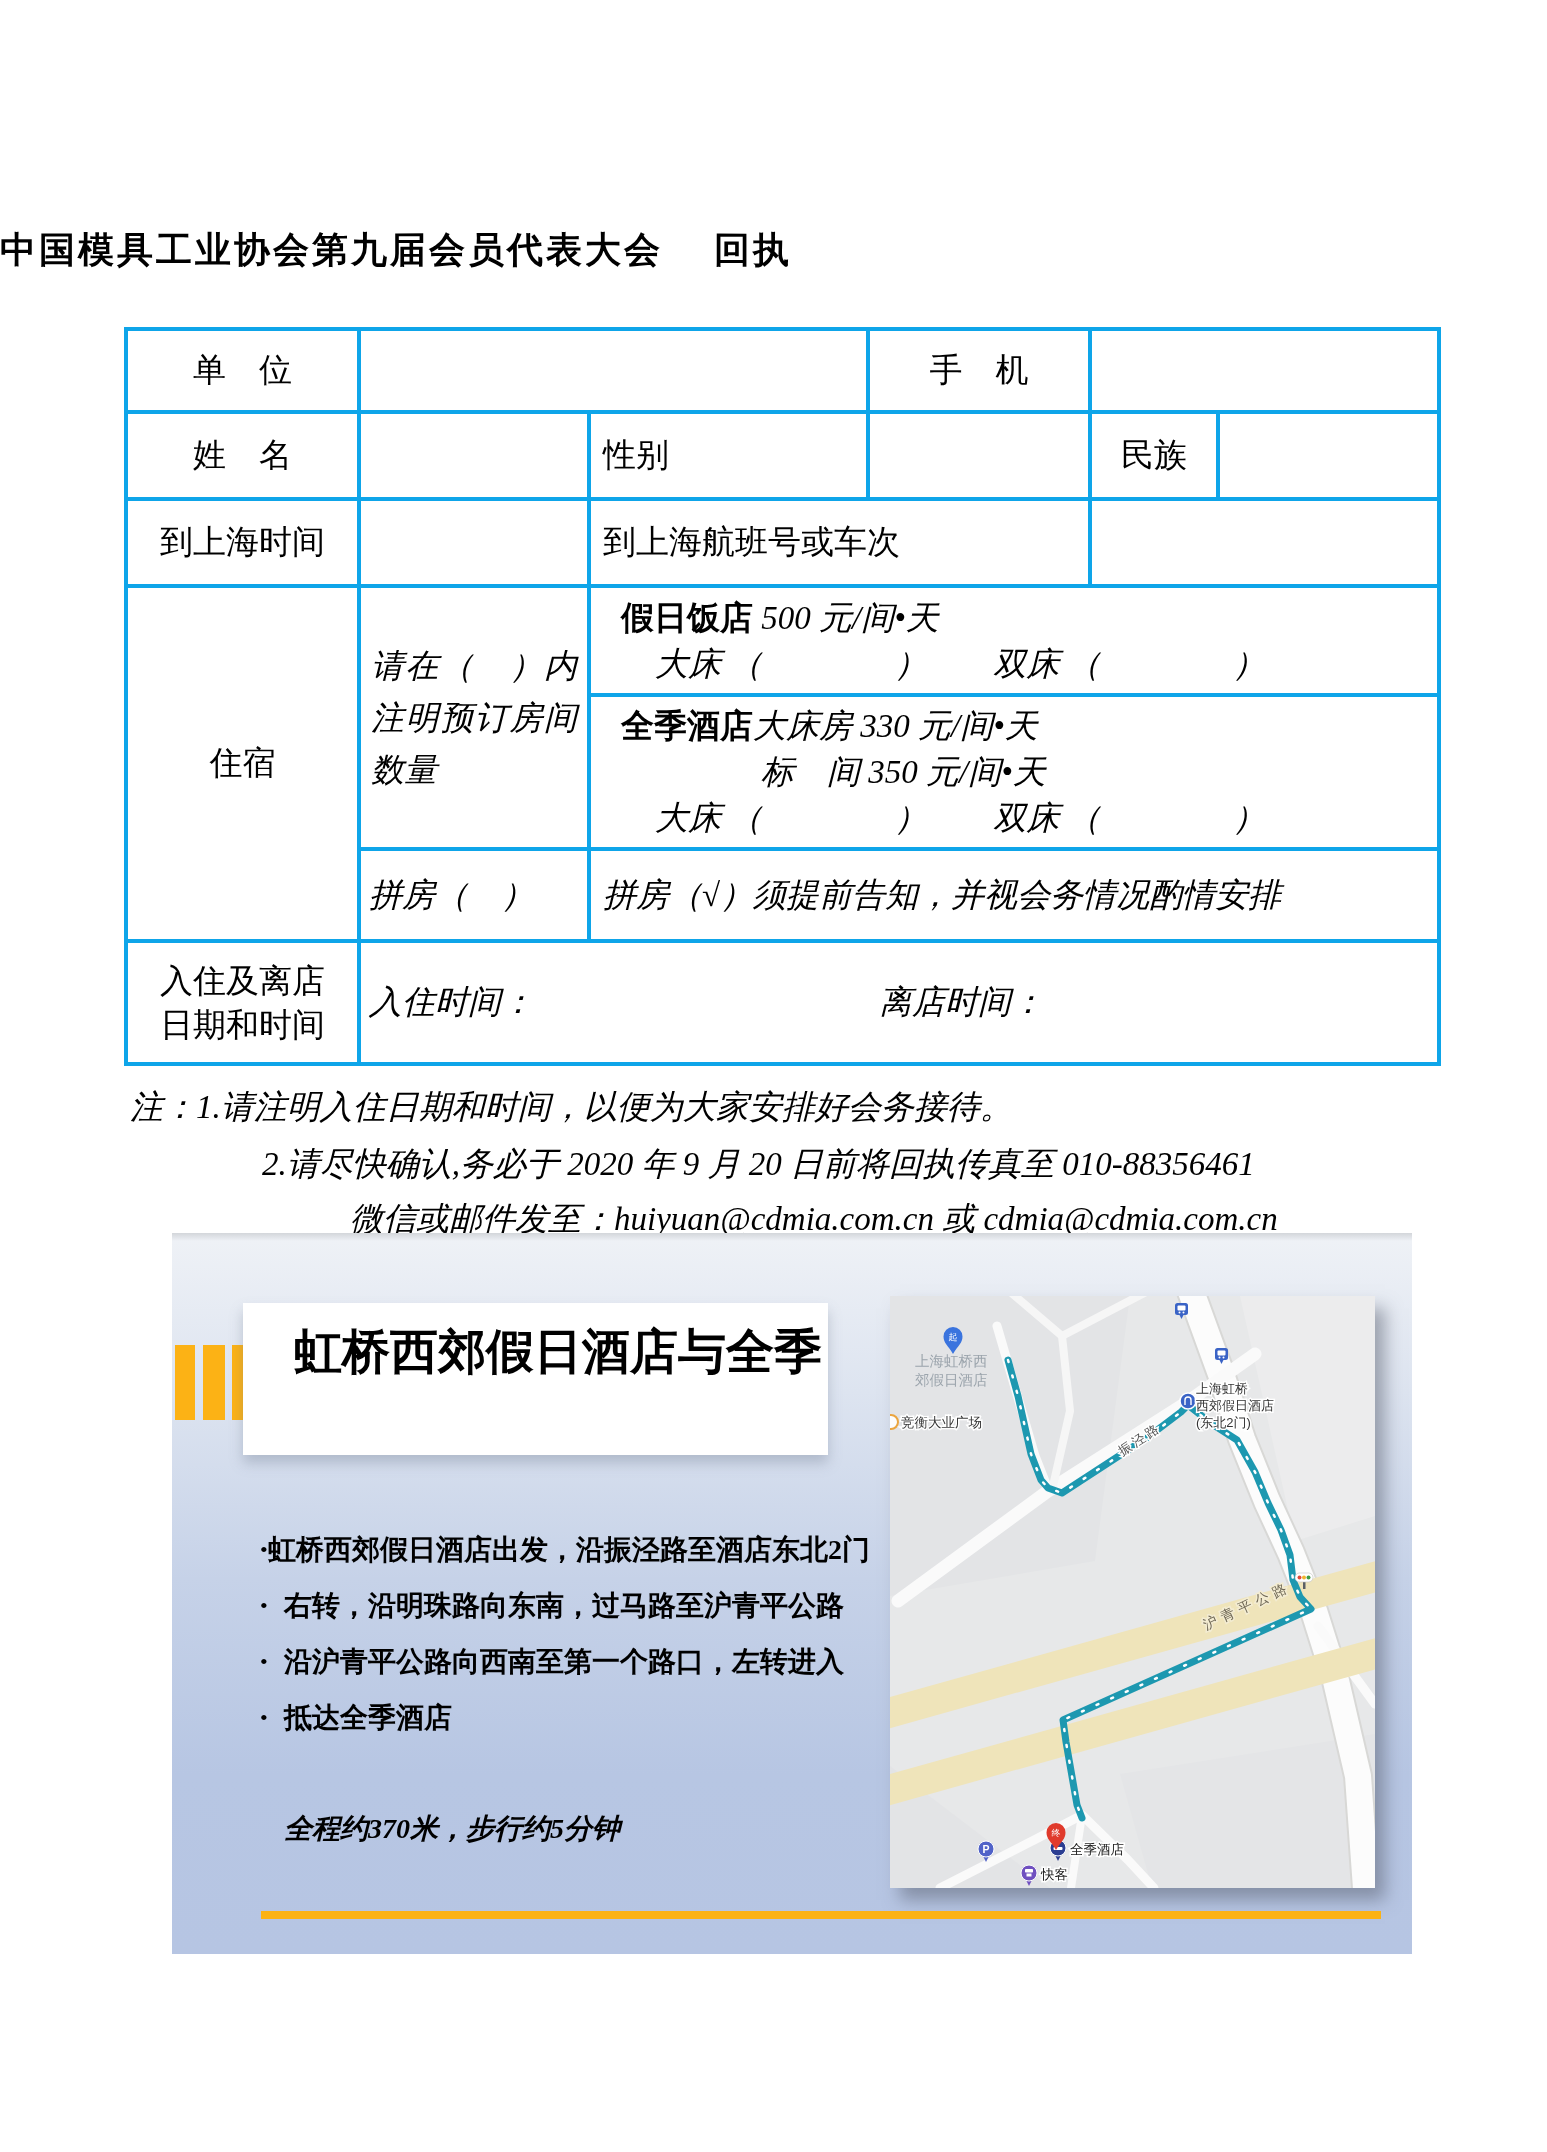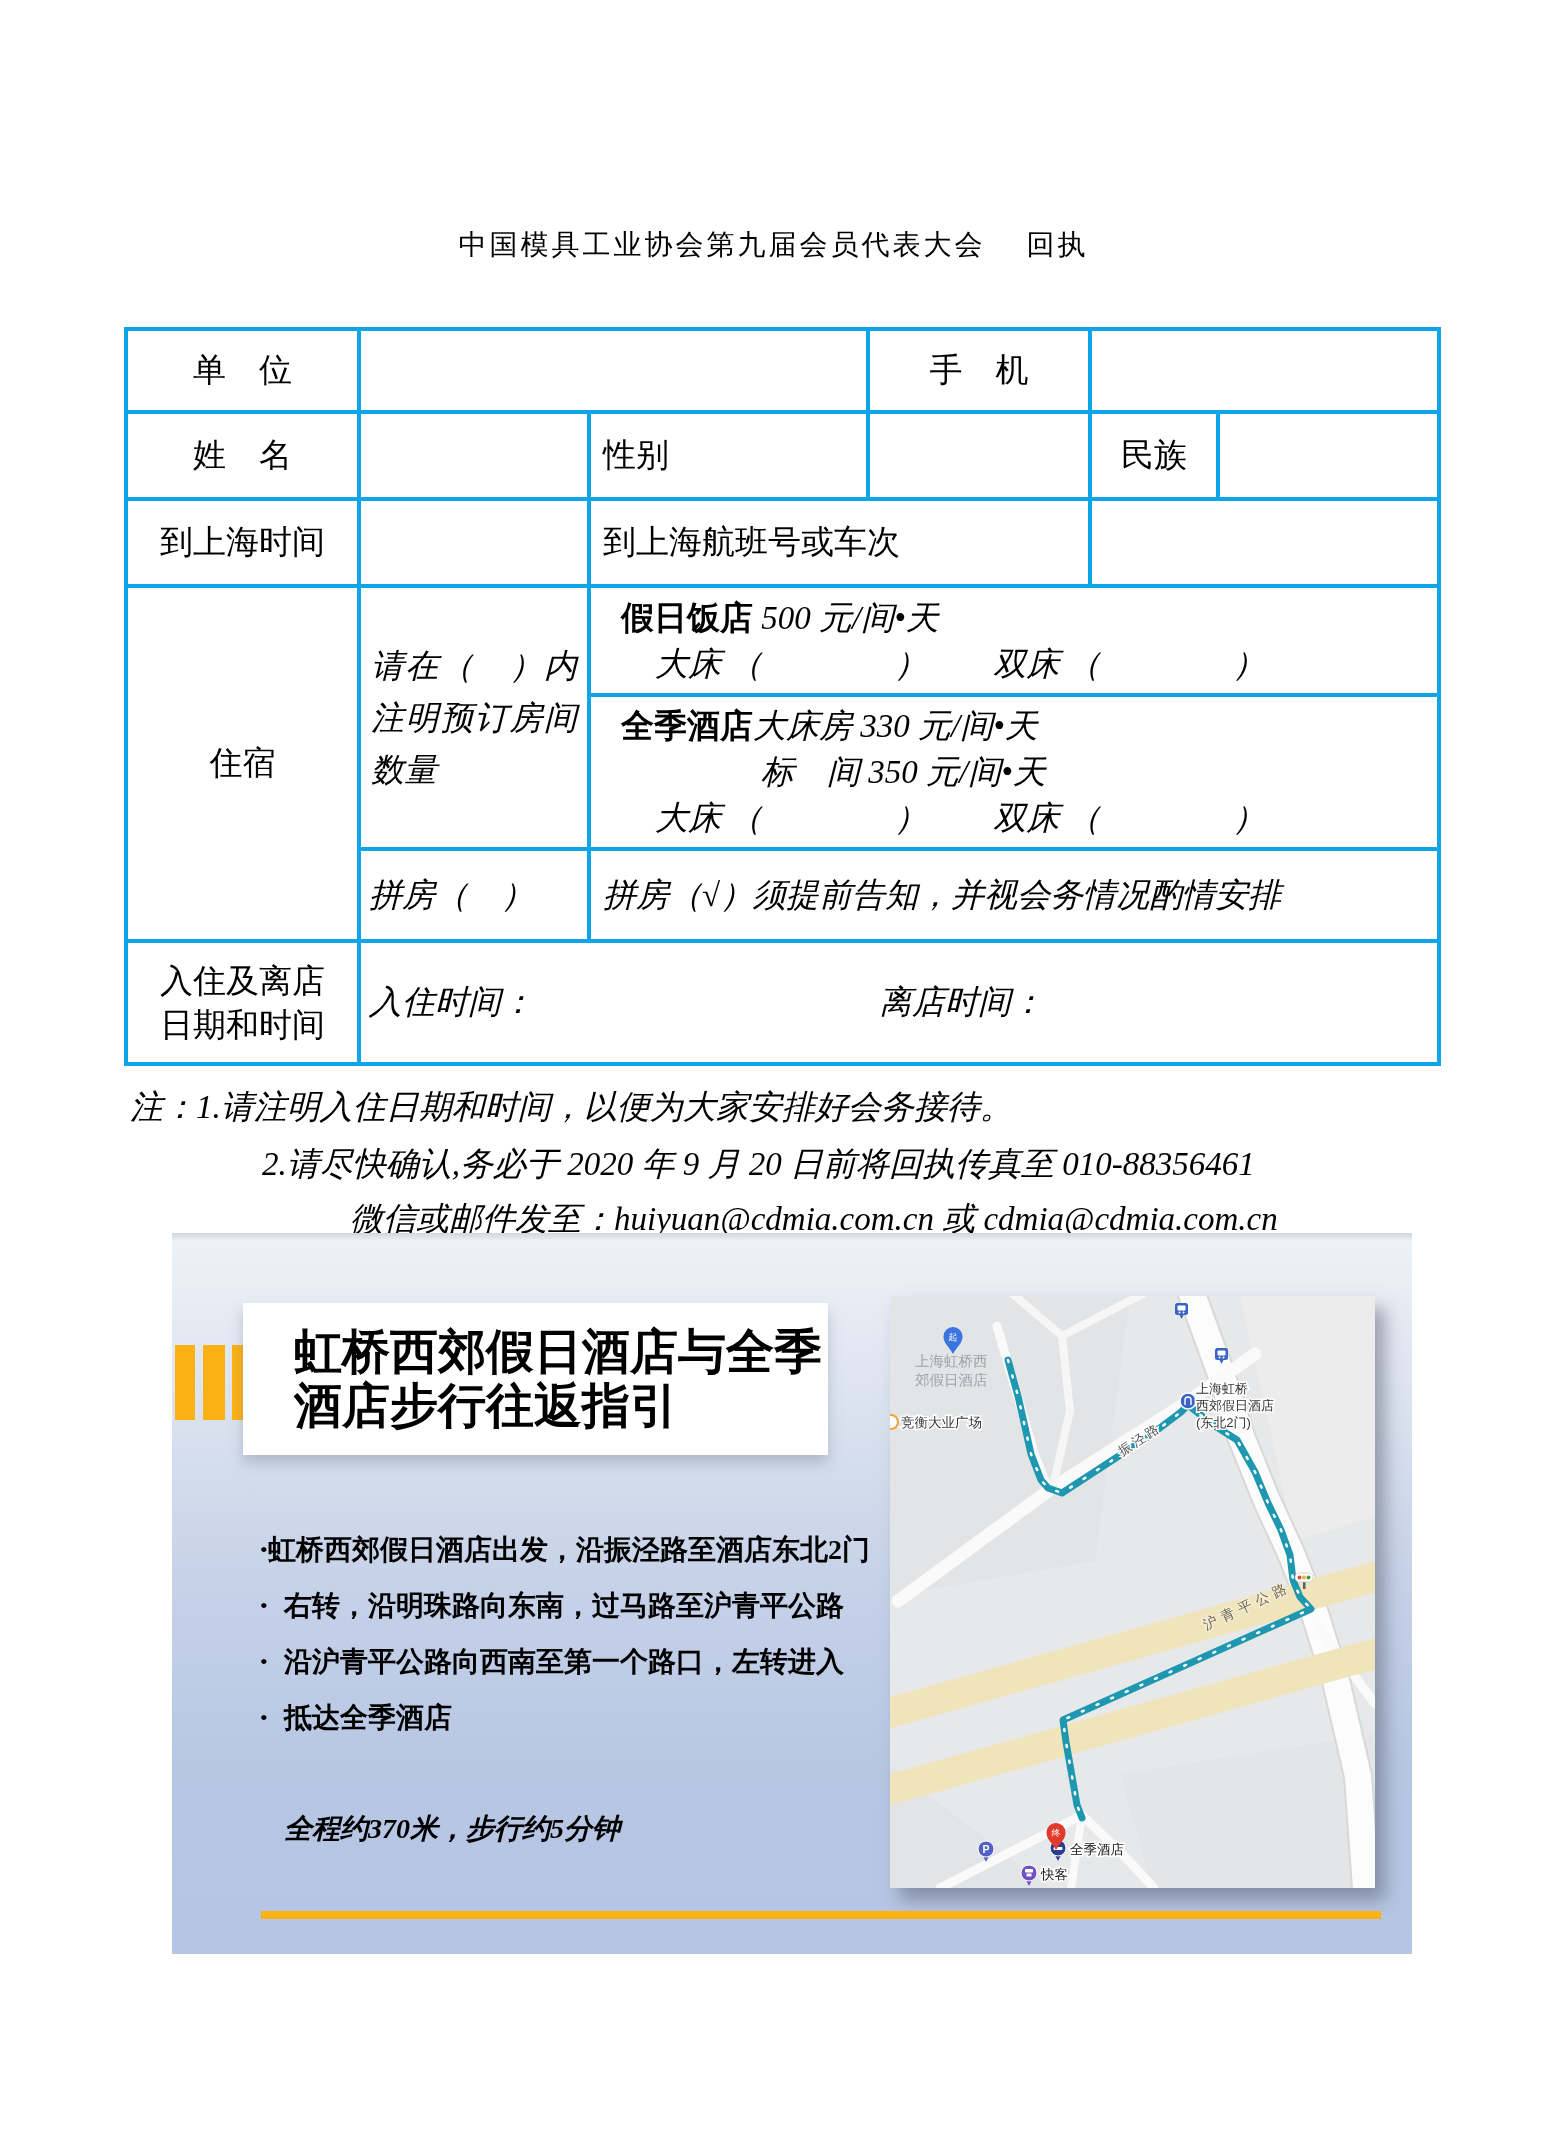--- a/index.html
+++ b/index.html
@@ -5,21 +5,21 @@
   * { margin:0; padding:0; box-sizing:border-box; }
   html,body { background:#ffffff; }
   .page {
     position:relative; width:1547px; height:2152px; margin:0 auto;
     background:#ffffff; overflow:hidden;
     font-family:"Liberation Serif","DejaVu Serif",serif; color:#000;
   }
   
   .doc-title {
     position:absolute; top:226px; left:0; width:100%;
-    text-align:center; font-size:28px; font-weight:normal; letter-spacing:3px;
+    font-size:36px; font-weight:bold; letter-spacing:3px;
   }
   
   table.form {
     position:absolute; left:124px; top:327px;
     border-collapse:collapse; table-layout:fixed; width:1313px;
   }
   table.form td { border:4px solid #0ea5e9; font-size:33px; vertical-align:middle; overflow:hidden; }
   td.lbl { text-align:center; }
   td.lbl-left { text-align:left; padding-left:12px; }
   td.blank { background:#fff; }
@@ -140,21 +140,20 @@
   <div class="note note2 kai">2.请尽快确认,务必于 2020 年 9 月 20 日前将回执传真至 010-88356461</div>
   <div class="note note3 kai">微信或邮件发至：huiyuan@cdmia.com.cn 或 cdmia@cdmia.com.cn</div>
 
   <div class="panel">
     <div class="bar bar1"></div>
     <div class="bar bar2"></div>
     <div class="bar bar3"></div>
 
     <div class="guide-card">
       <div>虹桥西郊假日酒店与全季</div>
-      <div>酒店步行往返指引</div>
     </div>
 
     <ul class="bullets">
       <li>
           <span class="dot">•</span>
           <span>虹桥西郊假日酒店出发，沿振泾路至酒店东北2门</span>
         </li>
       <li>
           <span class="dot">•</span>
           <span>右转，沿明珠路向东南，过马路至沪青平公路</span>

